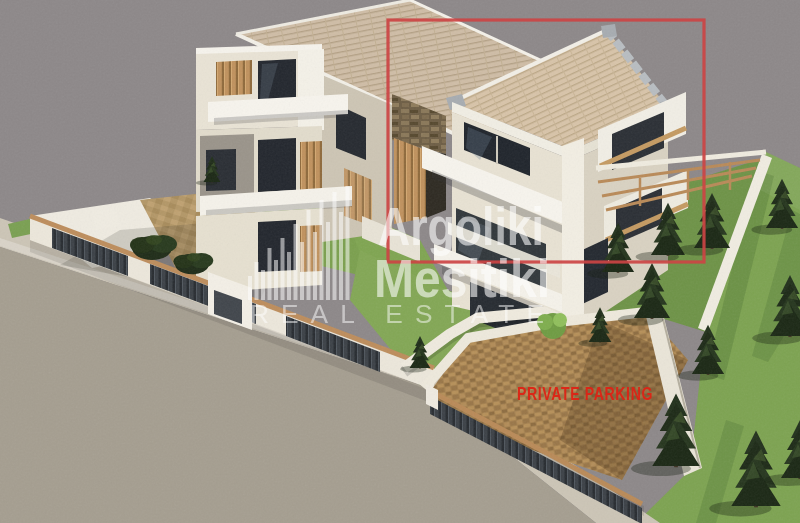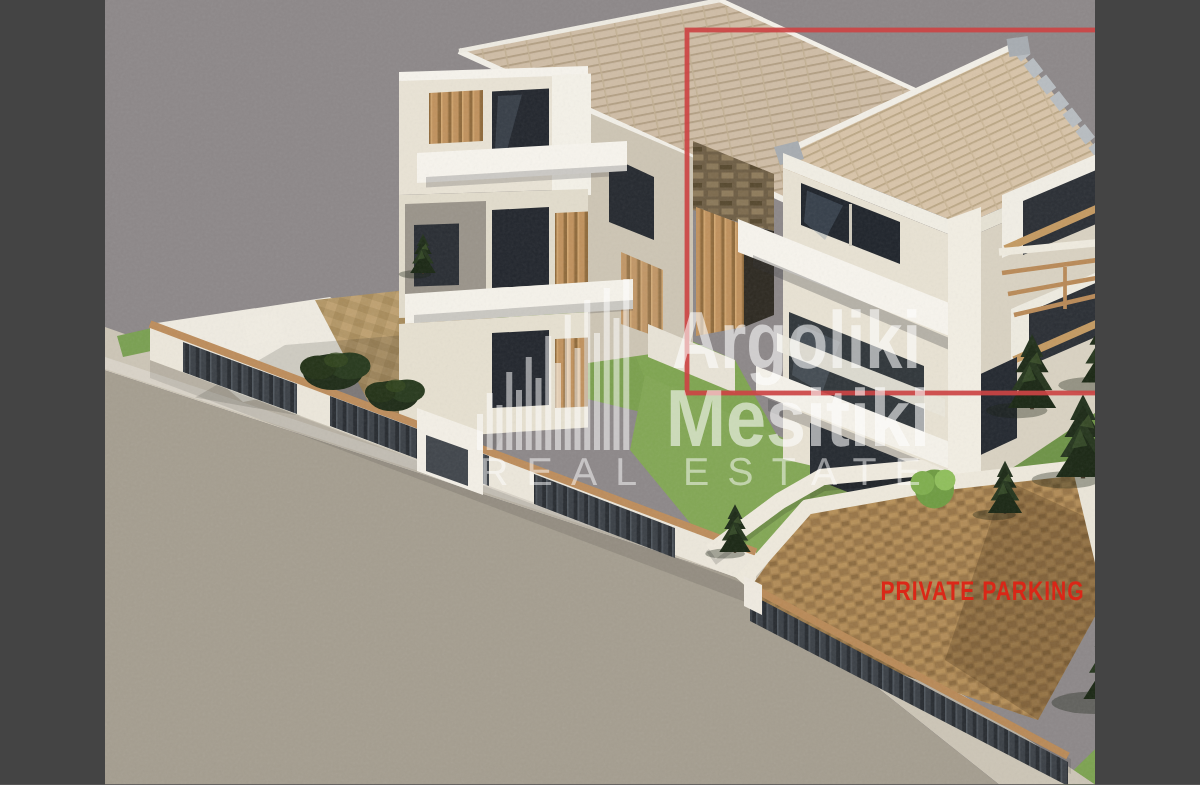--- a/index.html
+++ b/index.html
@@ -1,16 +1,16 @@
 <!DOCTYPE html>
 <html><head>
 <meta charset="utf-8">
 <style>
   html,body{margin:0;padding:0;background:#444;}
-  .stage{width:660px;height:523px;position:relative;overflow:hidden;margin:0 auto;
+  .stage{width:800px;height:523px;position:relative;overflow:hidden;margin:0 auto;
          font-family:"Liberation Sans", sans-serif;}
   svg{display:block}
   .wm-big{font-family:"Liberation Sans", sans-serif;font-weight:700;}
   .wm-small{font-family:"Liberation Sans", sans-serif;font-weight:400;}
   .pp-label{font-family:"Liberation Sans", sans-serif;font-weight:700;}
 </style>
 </head>
 <body>
 
 <div class="stage">

